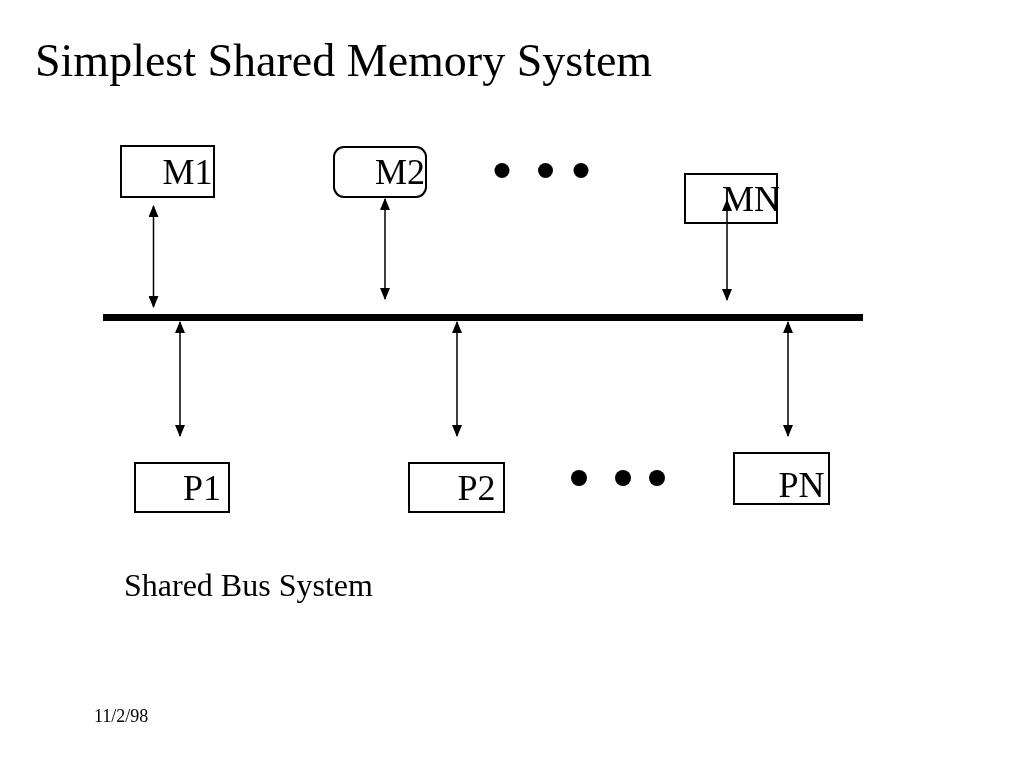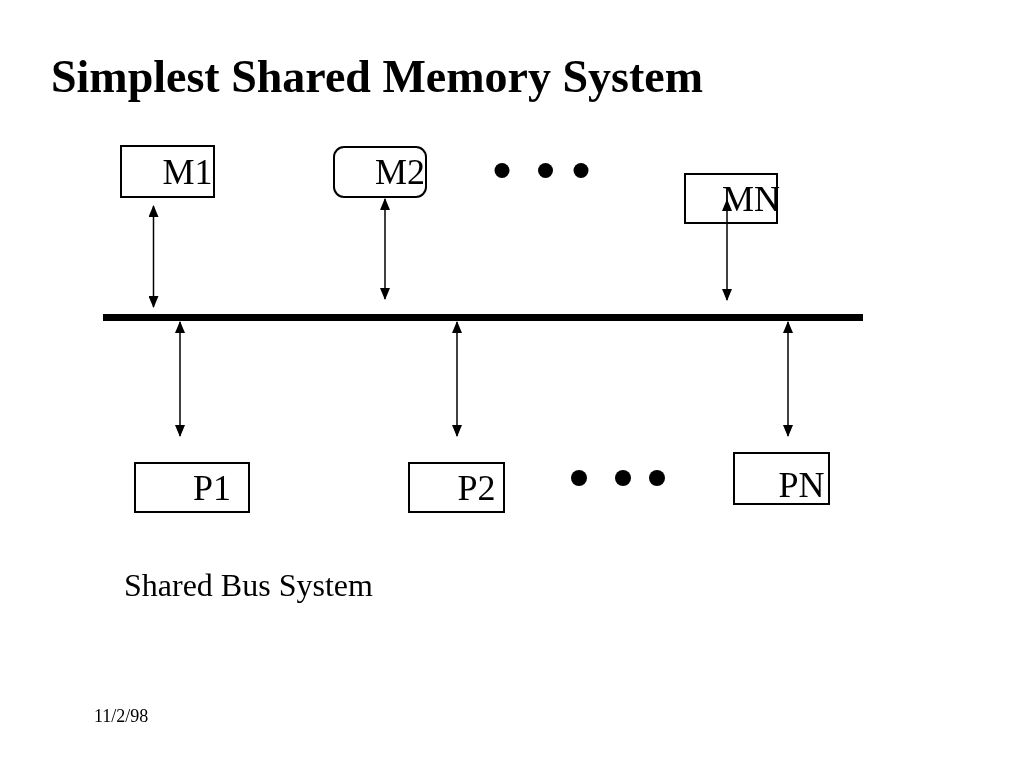--- a/index.html
+++ b/index.html
@@ -13,43 +13,43 @@
     height: 768px;
     background: #ffffff;
     overflow: hidden;
     font-family: "Liberation Serif", "DejaVu Serif", serif;
     color: #000000;
   }
   .slide-title {
     position: absolute;
     left: 35px;
     top: 38px;
-    margin: 16px;
+    margin: 0;
     font-size: 46px;
-    font-weight: bold;
+    font-weight: normal;
     line-height: 1;
     white-space: nowrap;
     letter-spacing: 0px;
   }
   .node-box {
     position: absolute;
     box-sizing: border-box;
     border: 2px solid #000000;
     background: #ffffff;
     display: flex;
     align-items: center;
     justify-content: center;
     font-size: 36px;
     line-height: 1;
     padding-left: 40px;
   }
   .m1 { left: 120px; top: 145px; width: 95px; height: 53px; }
   .m2 { left: 333px; top: 146px; width: 94px; height: 52px; border-radius: 11px; }
   .mn { left: 684px; top: 145px; width: 94px; height: 51px; margin-top: 28px; }
-  .p1 { left: 134px; top: 462px; width: 116px; height: 51px; }
+  .p1 { left: 134px; top: 462px; width: 96px; height: 51px; }
   .p2 { left: 408px; top: 462px; width: 97px; height: 51px; }
   .pn { left: 733px; top: 452px; width: 97px; height: 53px; align-items: flex-end; }
   .diagram-overlay {
     position: absolute;
     left: 0;
     top: 0;
     width: 1024px;
     height: 768px;
     pointer-events: none;
   }

